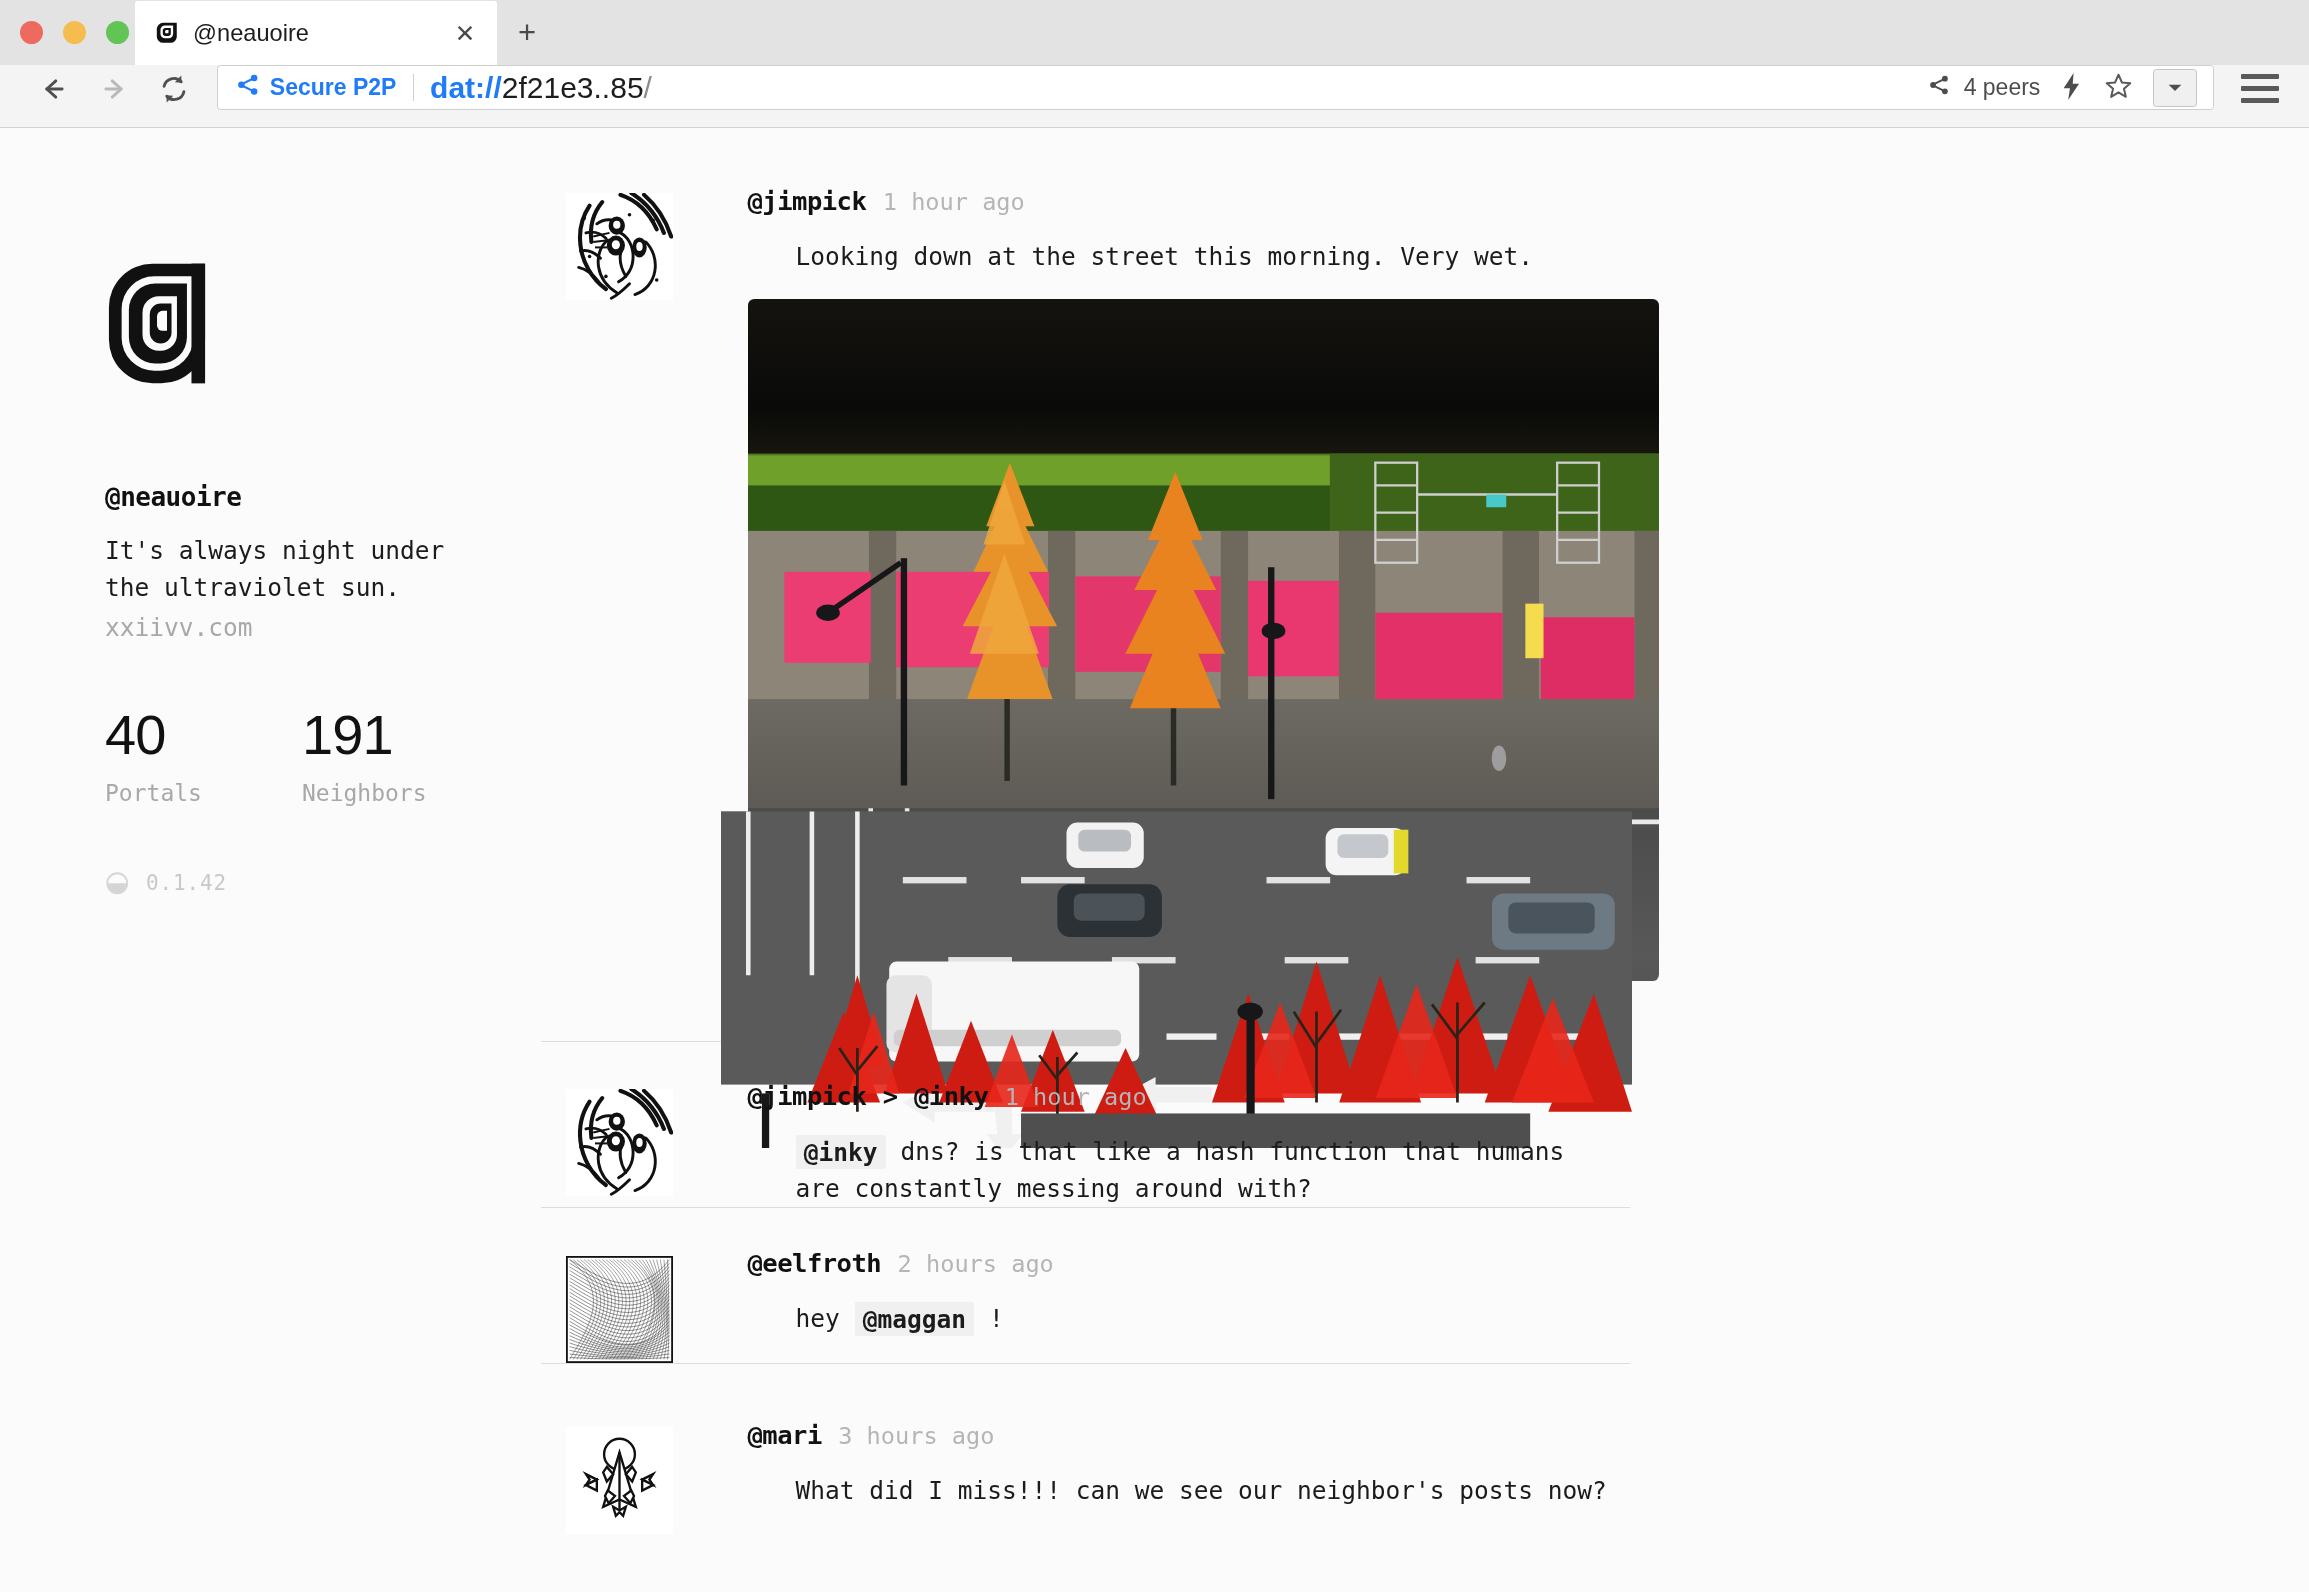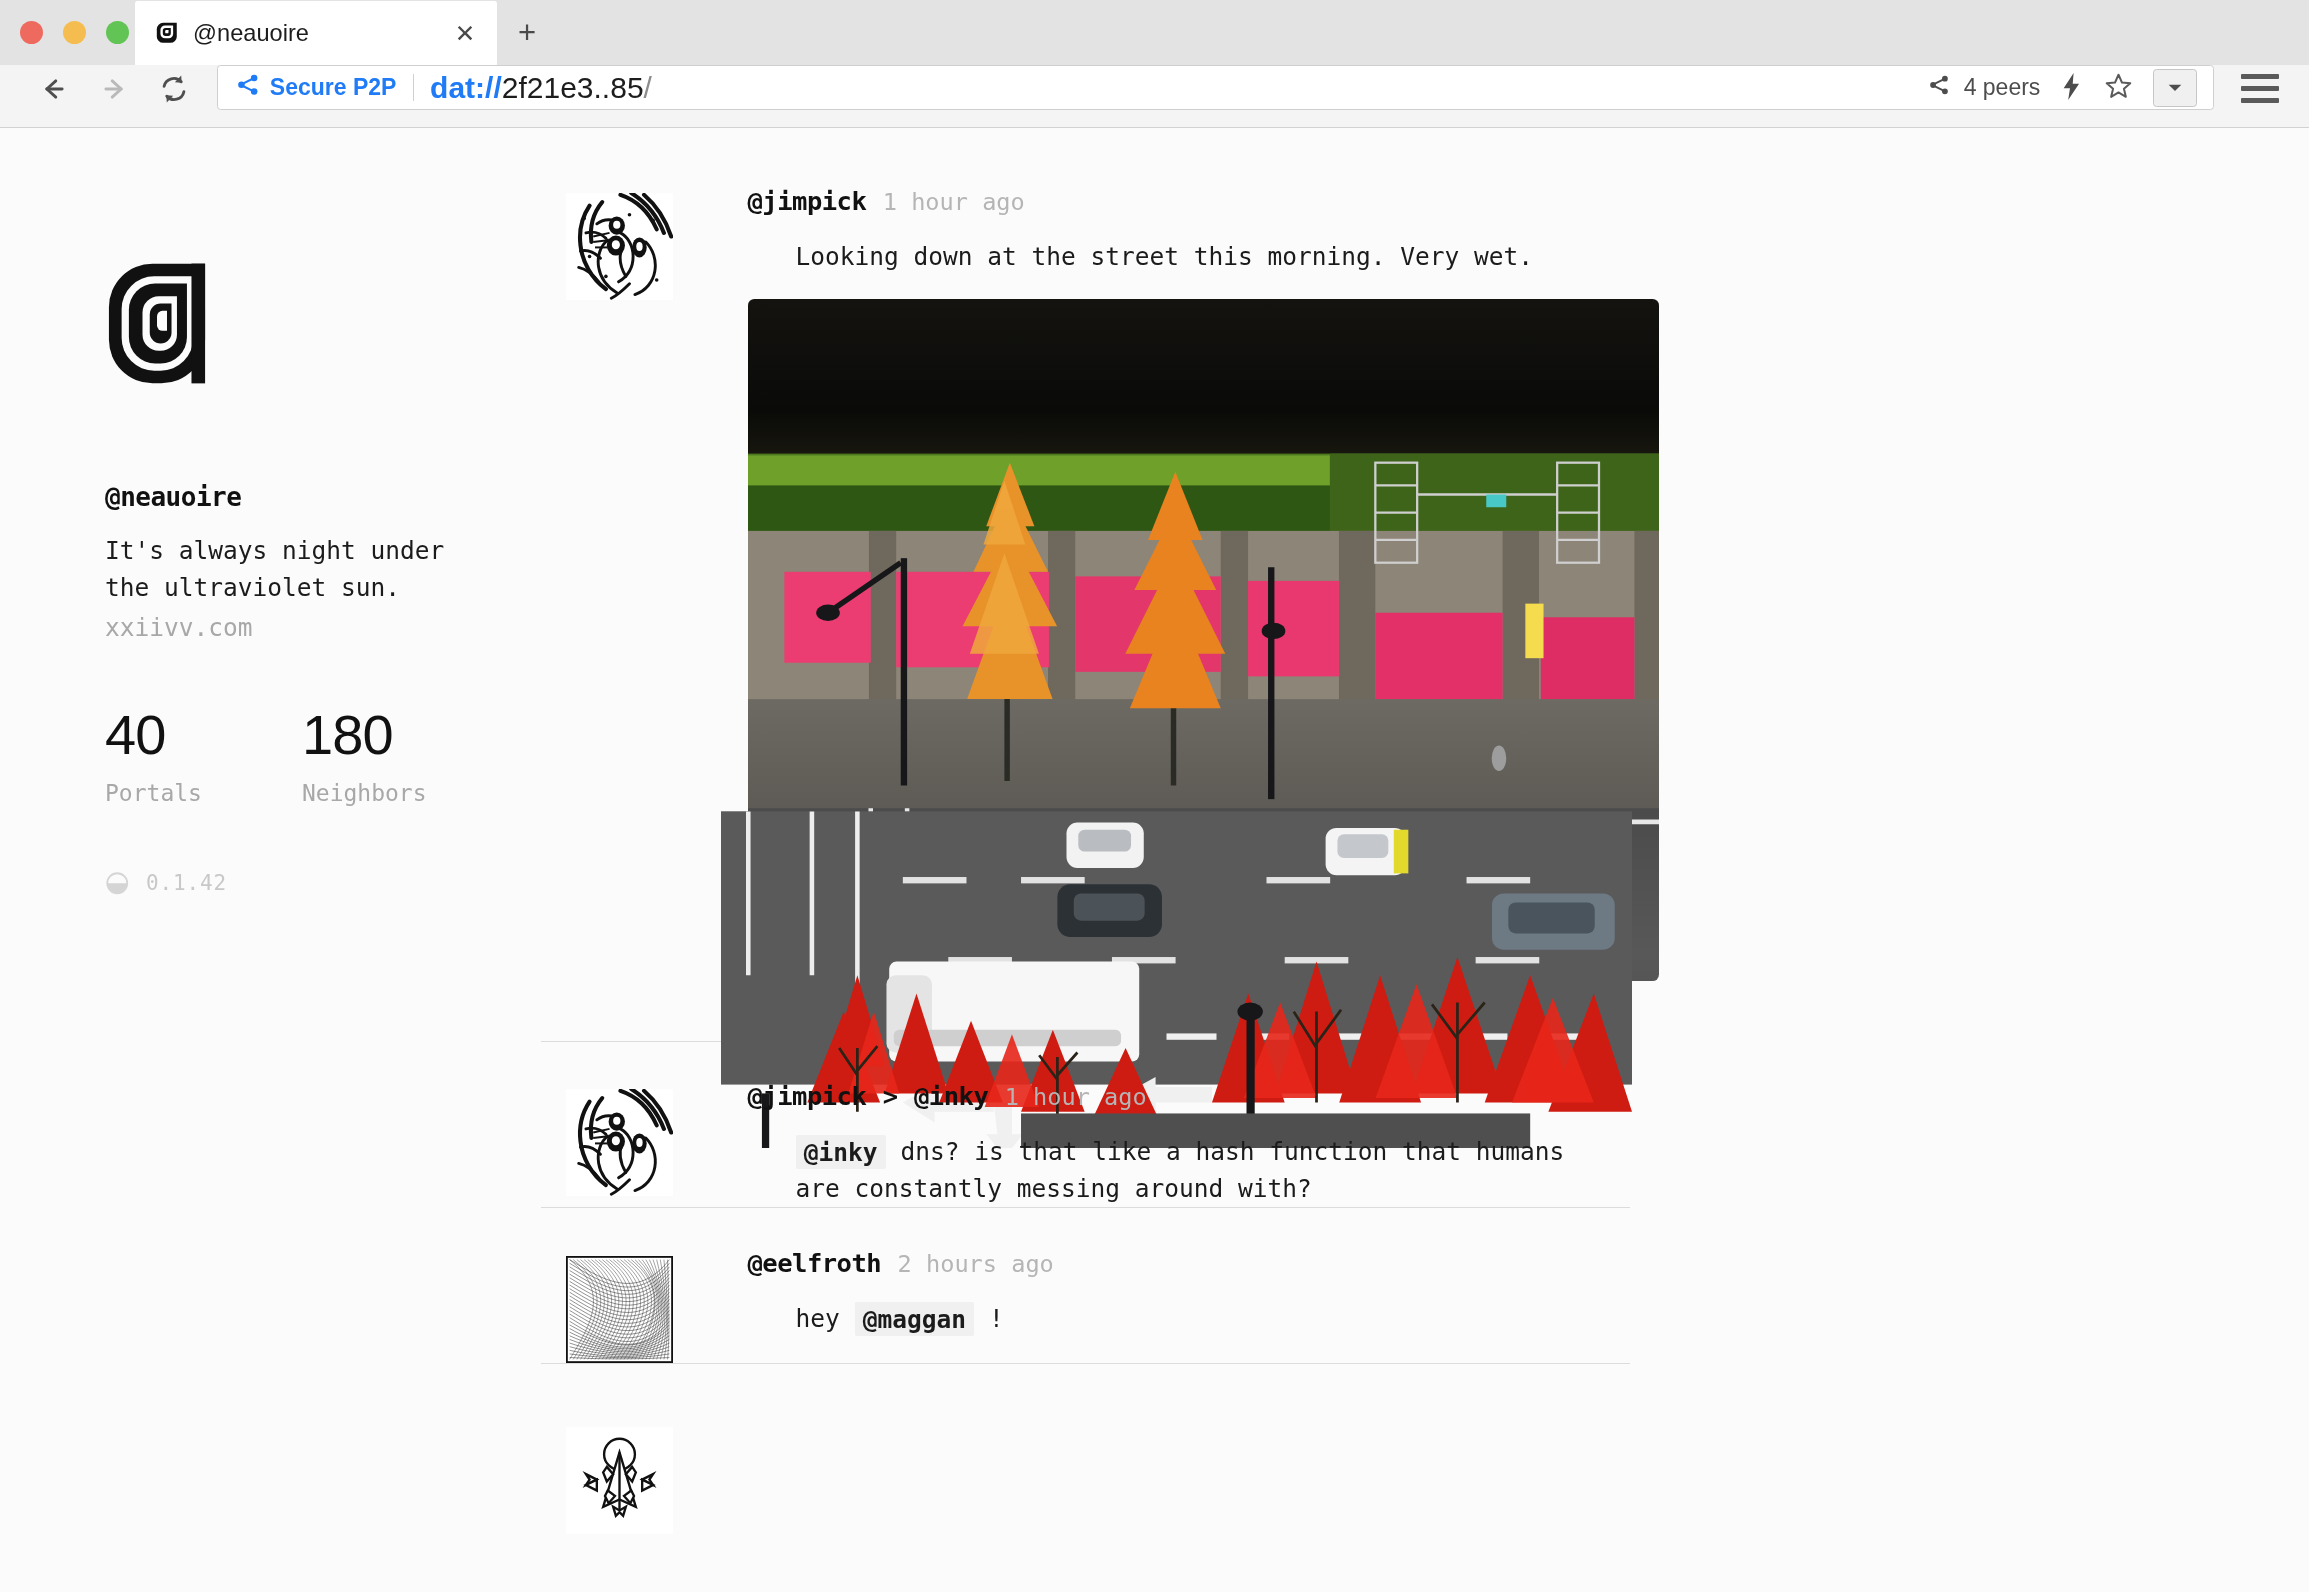--- a/index.html
+++ b/index.html
@@ -228,21 +228,21 @@
     <div class="handle">@neauoire</div>
     <div class="bio">It's always night under the ultraviolet sun.</div>
     <div class="site">xxiivv.com</div>
 
     <div class="stats">
       <div>
         <div class="stat-num">40</div>
         <div class="stat-label">Portals</div>
       </div>
       <div>
-        <div class="stat-num">180</div>
+        <div class="stat-num">191</div>
         <div class="stat-label">Neighbors</div>
       </div>
     </div>
 
     <div class="version">
       <span class="ver-icon">
         <svg width="24.5" height="24.5" viewBox="0 0 27 27">
           <circle cx="13.5" cy="13.5" r="11" fill="none" stroke="#d5d5d5" stroke-width="2"></circle>
           <path d="M2.8 13.5 A10.7 10.7 0 0 0 24.2 13.5 Z" fill="#d5d5d5"></path>
         </svg>
@@ -687,18 +687,25 @@
               <path d="M72 70 L64 76 L71 84 L75 76 Z"></path>
               <path d="M22 52 L34 58 L22 64 L26 58 Z"></path>
               <path d="M22 64 L34 58 L34 70 L26 66 Z"></path>
               <path d="M96 52 L84 58 L96 64 L92 58 Z"></path>
               <path d="M96 64 L84 58 L84 70 L92 66 Z"></path>
               <path d="M52 88 L59 92 L66 88 L63 98 L59 94 L55 98 Z"></path>
             </g>
           </svg>
         </div>
 
+        <div class="pbody">
+          <div class="pmeta">
+            <span class="pauthor">@mari</span>
+            <span class="ptime">3 hours ago</span>
+          </div>
+          <div class="ptext">What did I miss!!! can we see our neighbor's posts now?</div>
+        </div>
       </div>
     </div>
 
   </div>
 </div>
 
 
 </body></html>

